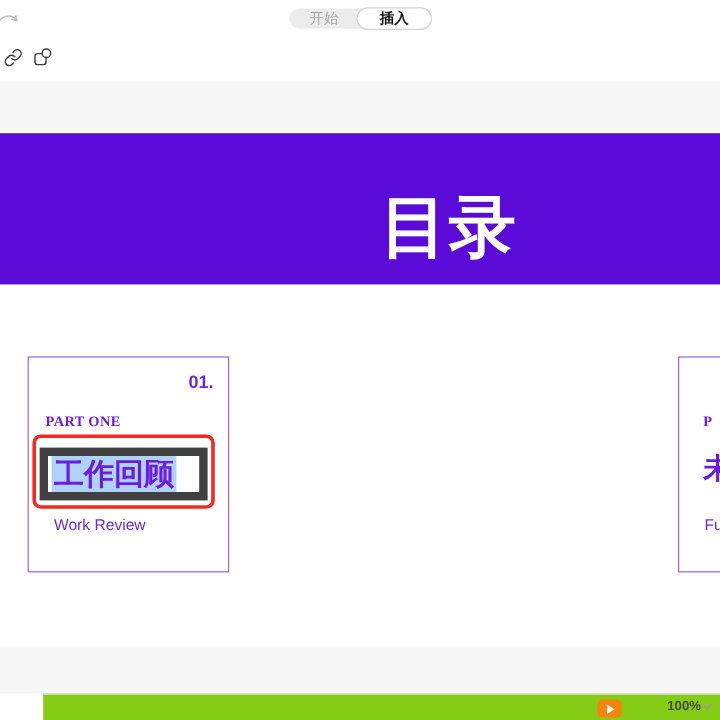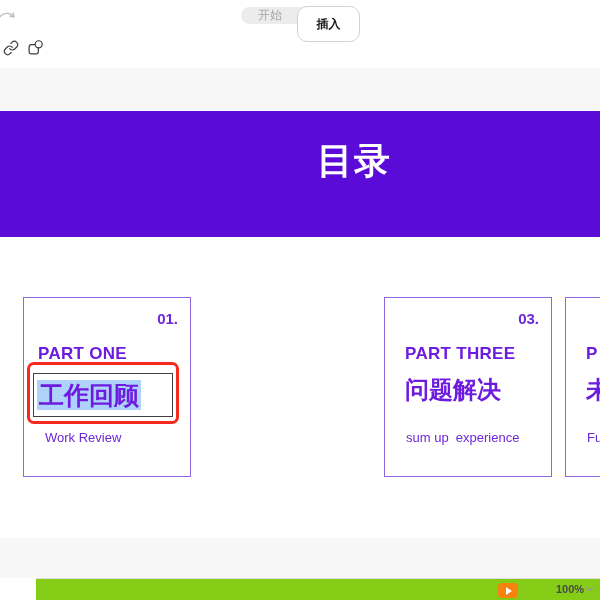--- a/index.html
+++ b/index.html
@@ -13,53 +13,53 @@
   .toolbar { position:absolute; left:0; top:0; width:600px; height:68px; background:#fff;padding-left:40px; }
   .redo-icon { position:absolute; left:-3px; top:8px; }
   .tool-icon-link { position:absolute; left:3px; top:40px; }
   .tool-icon-shapes { position:absolute; left:27px; top:39px; }
 
   .seg-control { position:absolute; left:241px; top:7px; width:118px; height:17px;
     background:#ECECEC; border-radius:9px; }
   .seg-inactive { position:absolute; left:0; top:0; width:58px; height:17px;
     display:flex; align-items:center; justify-content:center;
     font-size:12px; color:#A5A5A5; }
-  .seg-active { position:absolute; left:56px; top:-1px; width:63px; height:36px;
+  .seg-active { position:absolute; left:56px; top:-1px; width:63px; height:19px;
     background:#fff; border:1px solid #D2D2D2; border-radius:10px;
     display:flex; align-items:center; justify-content:center;
     font-size:12px; font-weight:bold; color:#151515; }
 
   
   .gap-top    { position:absolute; left:0; top:68px;  width:600px; height:42px; background:#F7F7F7; }
   .gap-bottom { position:absolute; left:0; top:538px; width:600px; height:40px; background:#F7F7F7; }
 
   
   .slide { position:absolute; left:0; top:110px; width:600px; height:428px; background:#fff; }
   .banner { position:absolute; left:0; top:1px; width:600px; height:126px; background:#5A0BD8; }
-  .banner-title { position:absolute; left:317px; top:18px; font-size:36px; line-height:64px;
+  .banner-title { position:absolute; left:317px; top:46px; font-size:56px; line-height:64px;
     font-weight:bold; color:#fff; letter-spacing:1px; white-space:nowrap; }
 
   .box { position:absolute; top:187px; width:168px; height:180px;
     border:1.5px solid #8F66DF; background:#fff; }
   .box1 { left:23px; } .box2 { left:204px; } .box3 { left:384px; } .box4 { left:565px; }
 
   .box-num  { position:absolute; top:12px; right:12px; font-size:15px; font-weight:bold; color:#6d28d9; }
-  .box-part { position:absolute; top:46px; left:20px; font-size:17px; font-weight:bold;
-    color:#6E1BE0; letter-spacing:.3px; white-space:nowrap; }
+  .box-part { position:absolute; top:46px; left:20px; font-size:12px; font-weight:bold;
+    color:#6E1BE0; letter-spacing:.3px; white-space:nowrap;font-family:Liberation Serif, serif; }
   .box1 .box-part { left:14px; }
   .box-title { position:absolute; top:76px; left:20px; font-size:24px; font-weight:bold;
     color:#6E1BE0; white-space:nowrap; }
   .box-sub { position:absolute; top:132px; left:21px; font-size:13px; color:#6d28d9;
     white-space:pre; }
 
   
   .sel-outline { position:absolute; left:3px; top:64px; width:152px; height:62px;
     border:3px solid #F5291D; border-radius:7px; }
   .text-field { position:absolute; left:9px; top:75px; width:140px; height:44px;
-    border:1px solid #404040; background:#fff; display:flex; align-items:center; }
+    border:7px solid #404040; background:#fff; display:flex; align-items:center; }
   .hl-text { margin-left:3px; padding:0 2px; font-size:25px; font-weight:bold;
     color:#6E1BE0; background:#AED2FB; line-height:30px; white-space:nowrap; }
 
   
   .statusbar { position:absolute; left:0; top:578px; width:600px; height:22px;
     background:#84cc16; border-top:1px solid #DEDEDE;margin-left:36px; }
   .play-btn { position:absolute; left:462px; top:4px; width:20px; height:15px;
     background:#F7820D; border-radius:4px; display:flex; align-items:center; justify-content:center; }
   .play-tri { width:0; height:0; border-left:6px solid #fff;
     border-top:4px solid transparent; border-bottom:4px solid transparent; margin-left:1px; }
@@ -106,26 +106,20 @@
       <span class="box-num">01.</span>
       <span class="box-part">PART ONE</span>
       <div class="sel-outline"></div>
       <div class="text-field">
         <span class="hl-text">工作回顾</span>
       </div>
       <span class="box-sub">Work Review</span>
     </div>
 
 
-    <div class="box box3">
-      <span class="box-num">03.</span>
-      <span class="box-part">PART THREE</span>
-      <span class="box-title">问题解决</span>
-      <span class="box-sub">sum up  experience</span>
-    </div>
 
     <div class="box box4">
       <span class="box-part">P</span>
       <span class="box-title">未</span>
       <span class="box-sub">Fu</span>
     </div>
   </div>
 
   <div class="statusbar">
     <div class="play-btn">

